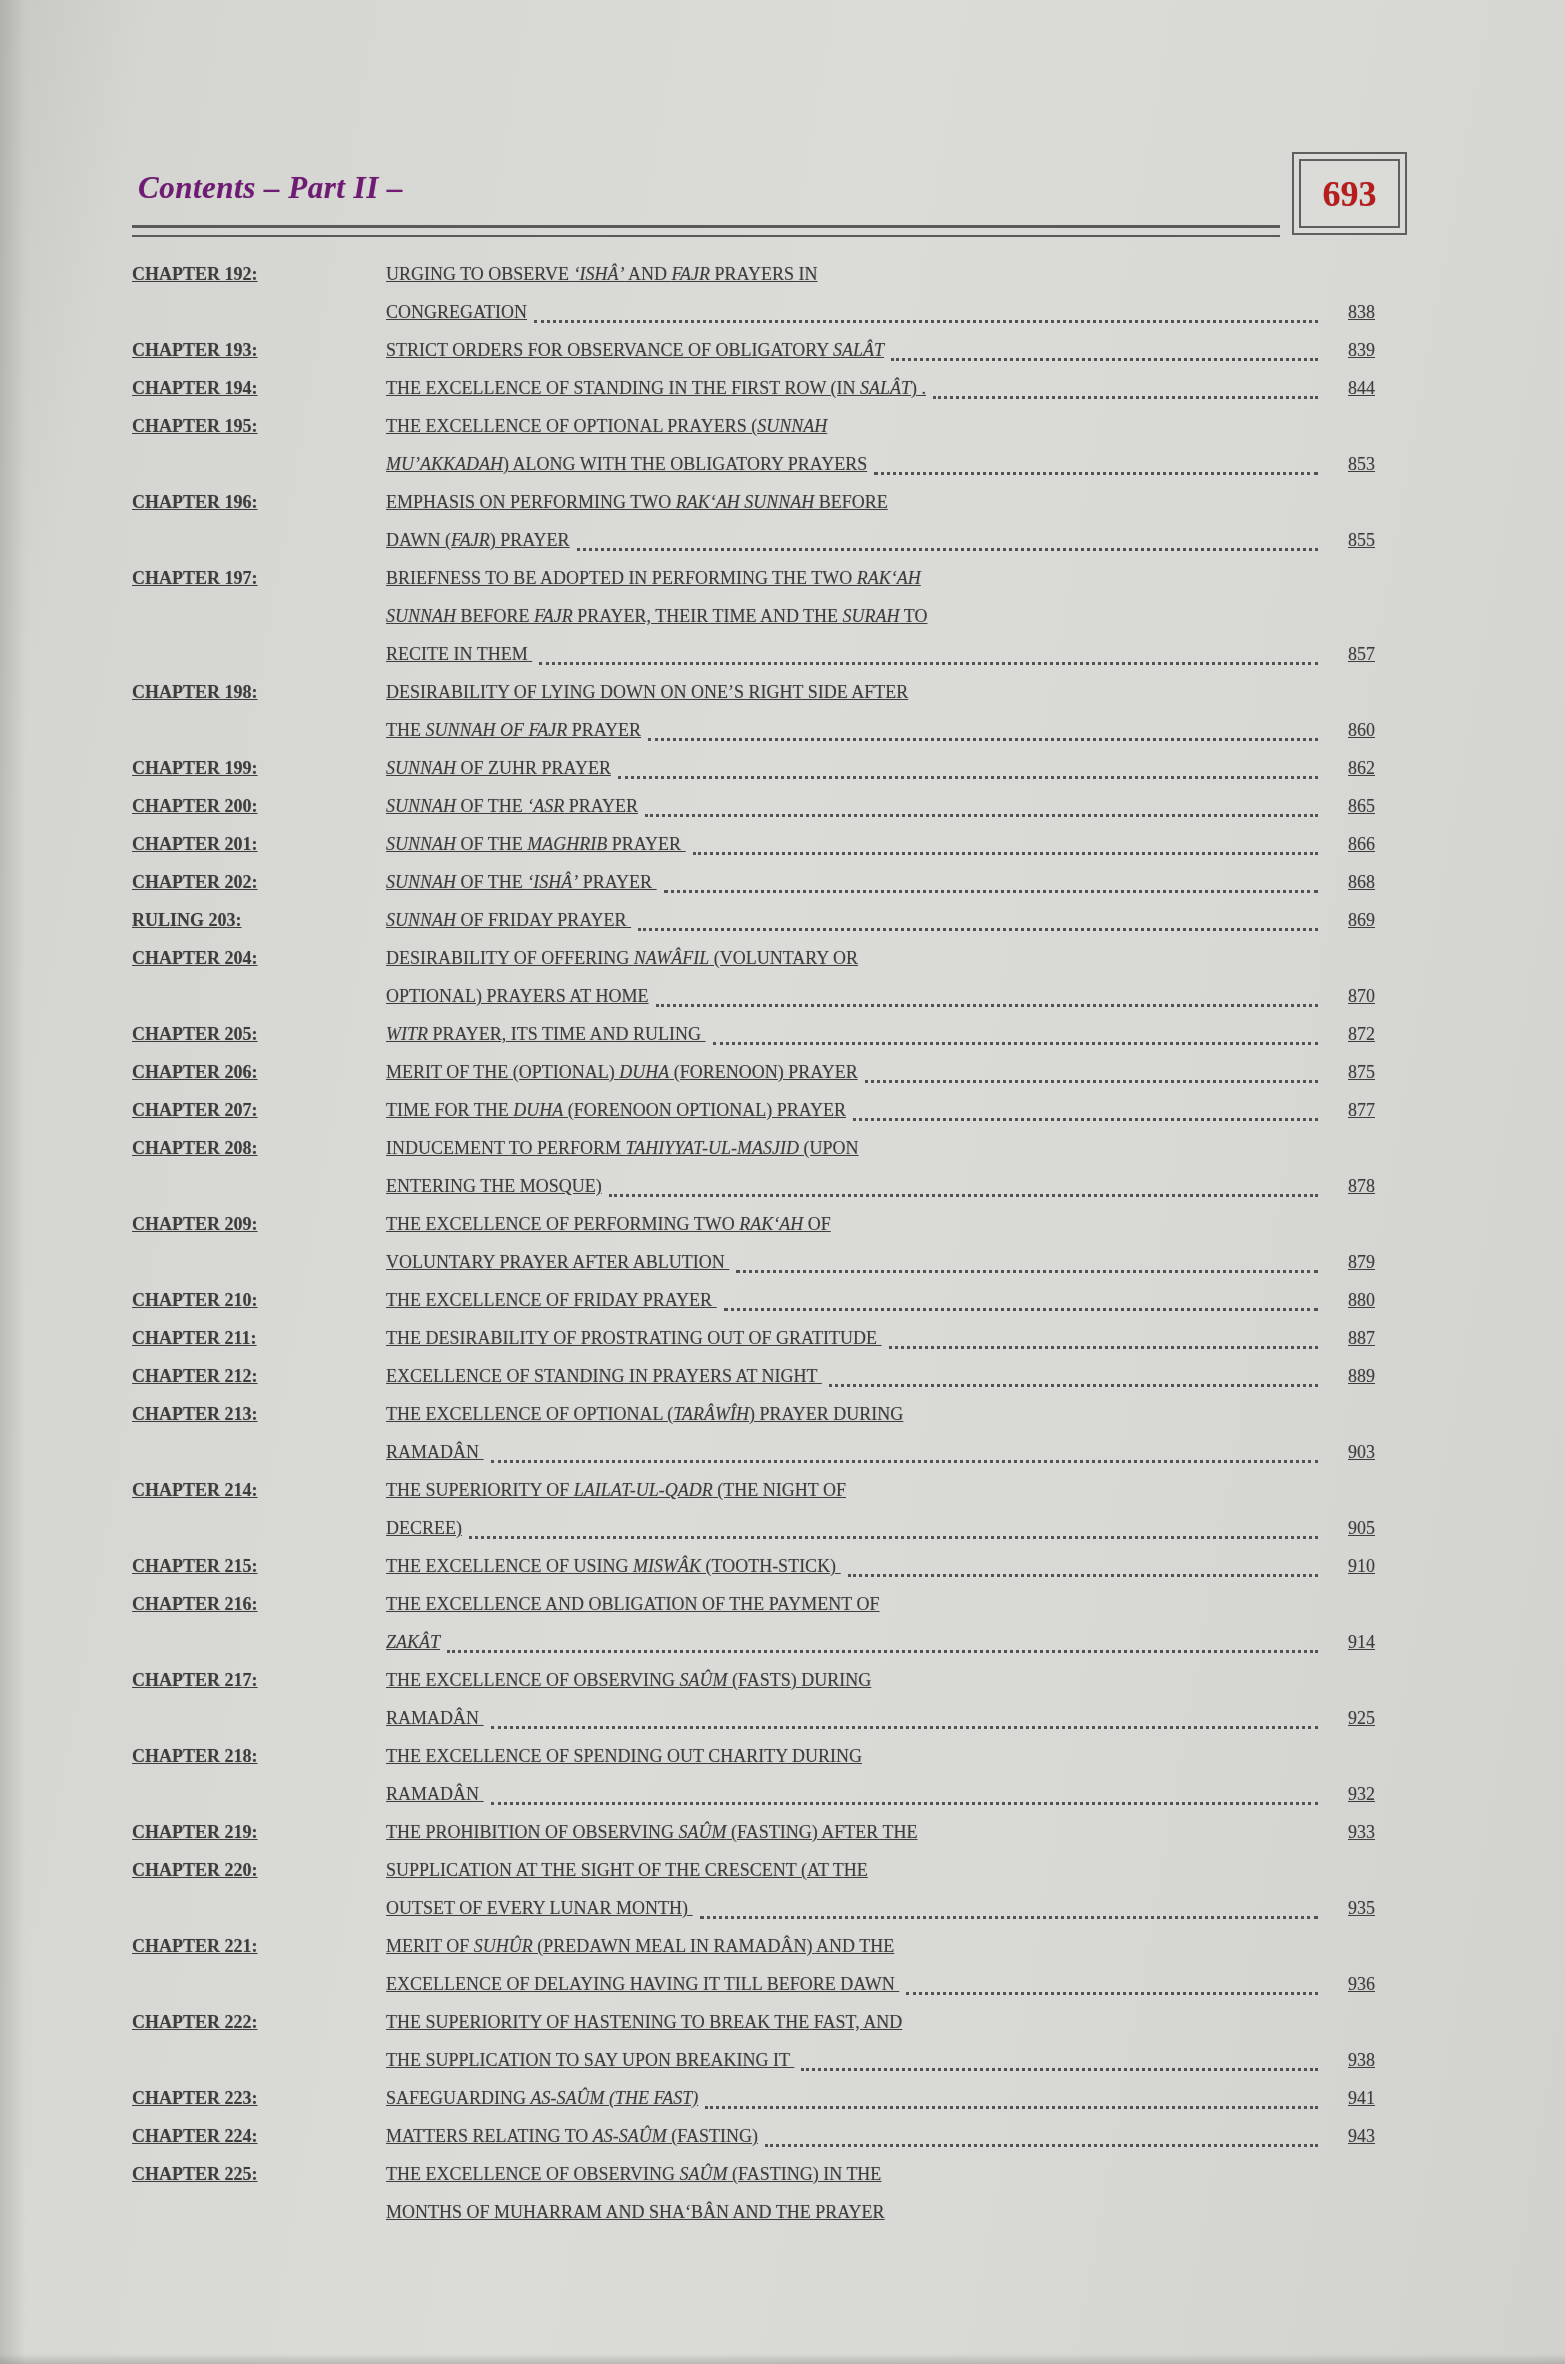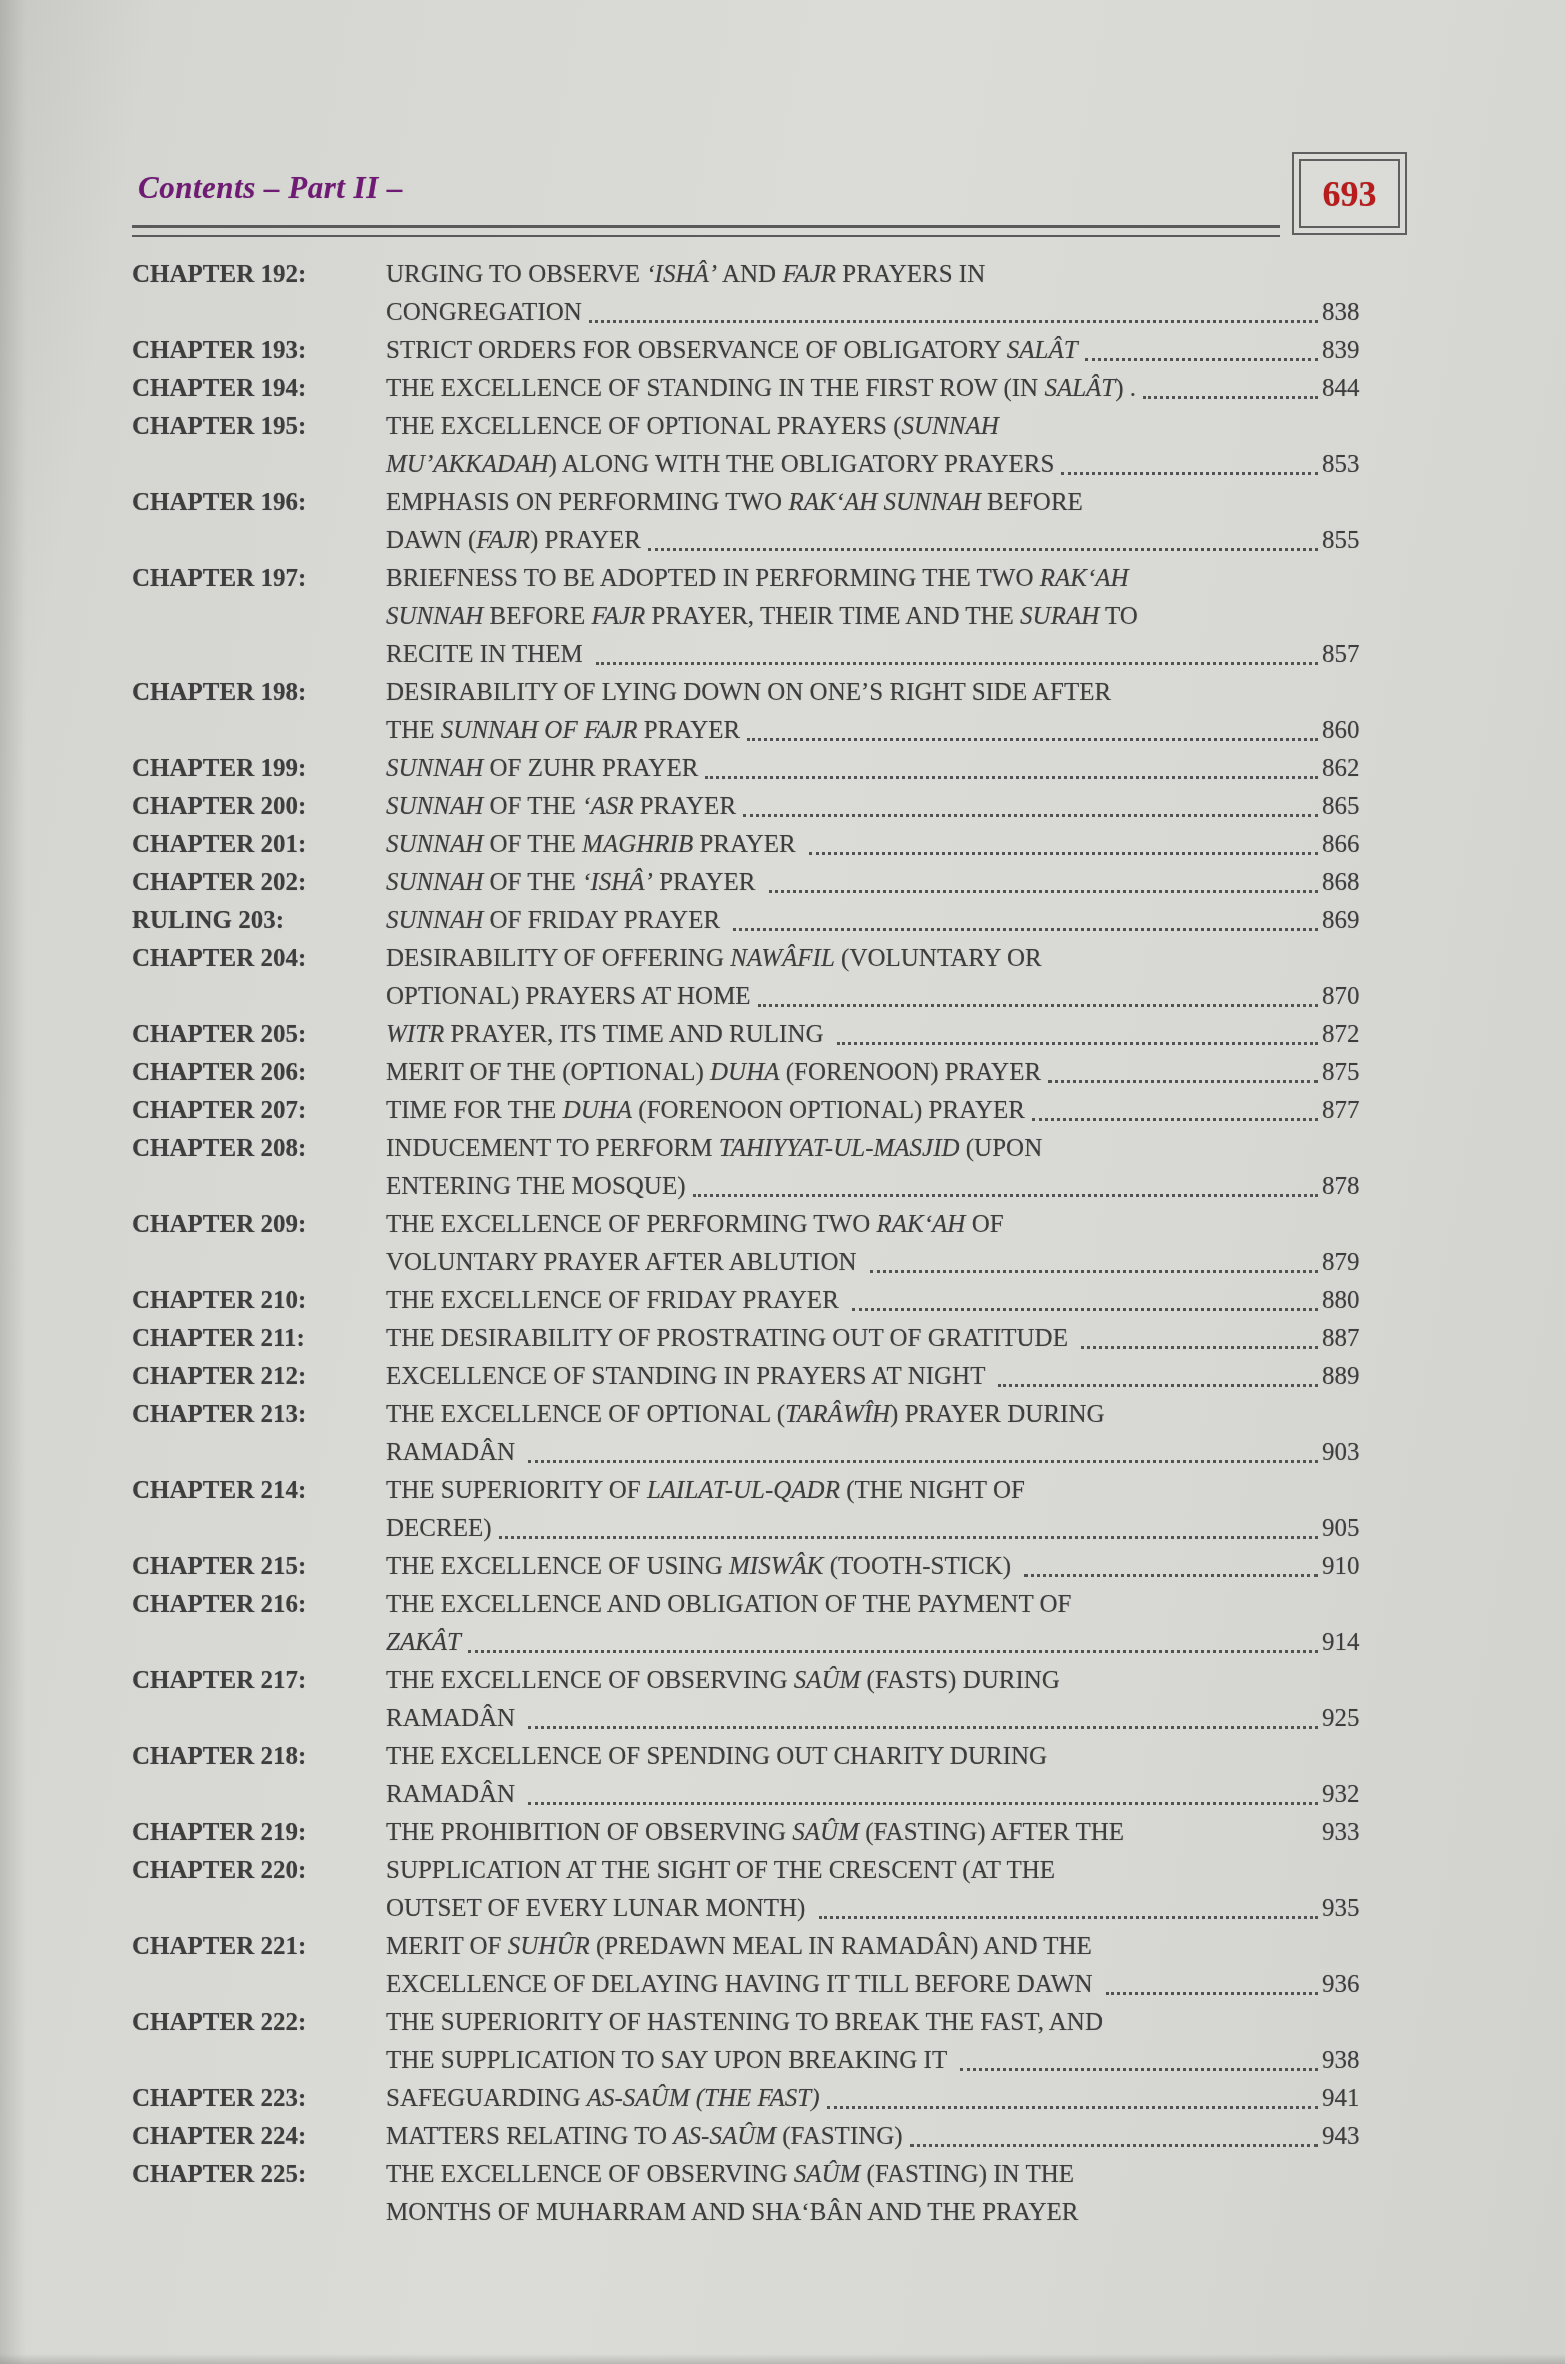--- a/index.html
+++ b/index.html
@@ -47,36 +47,37 @@
   .pnbox-inner {
     width:100%; height:100%; border:2.5px solid #5f5f5f; box-sizing:border-box;
     display:flex; align-items:center; justify-content:center;
   }
   .pn {
     font-size:36px; font-weight:bold; color:#b91c1c;
     text-shadow:0 0 1px rgba(60,60,60,0.4);
   }
   .toc {
     position:absolute; left:132px; top:255px; width:1269px;
-    color:var(--ink); font-size:25px; line-height:38px;
+    color:var(--ink); font-size:18px; line-height:38px;
     text-shadow:0 0 1px rgba(62,62,62,0.38);
+    text-decoration:underline;
   }
   .toc-row { display:grid; grid-template-columns:254px 1fr 79px; }
   .toc-label { font-weight:bold; white-space:pre; }
   .toc-line { white-space:pre; }
   .toc-line.last { display:flex; }
   .segs { white-space:pre; flex:0 0 auto; }
   .leader {
     flex:1 1 auto; min-width:10px; height:0;
     align-self:flex-end;
     border-bottom:3px dotted #525252;
     margin:0 4px 0 7px;
     transform:translateY(-8px);
   }
-  .toc-page { text-align:left; align-self:end; white-space:pre; }
+  .toc-page { text-align:center; align-self:end; white-space:pre; }
   i { font-style:italic; }
 </style>
 </head>
 <body>
 
 <div class="paper"></div>
 
 <div class="header-title">Contents – Part II –</div>
 
 <div class="rule"></div>

